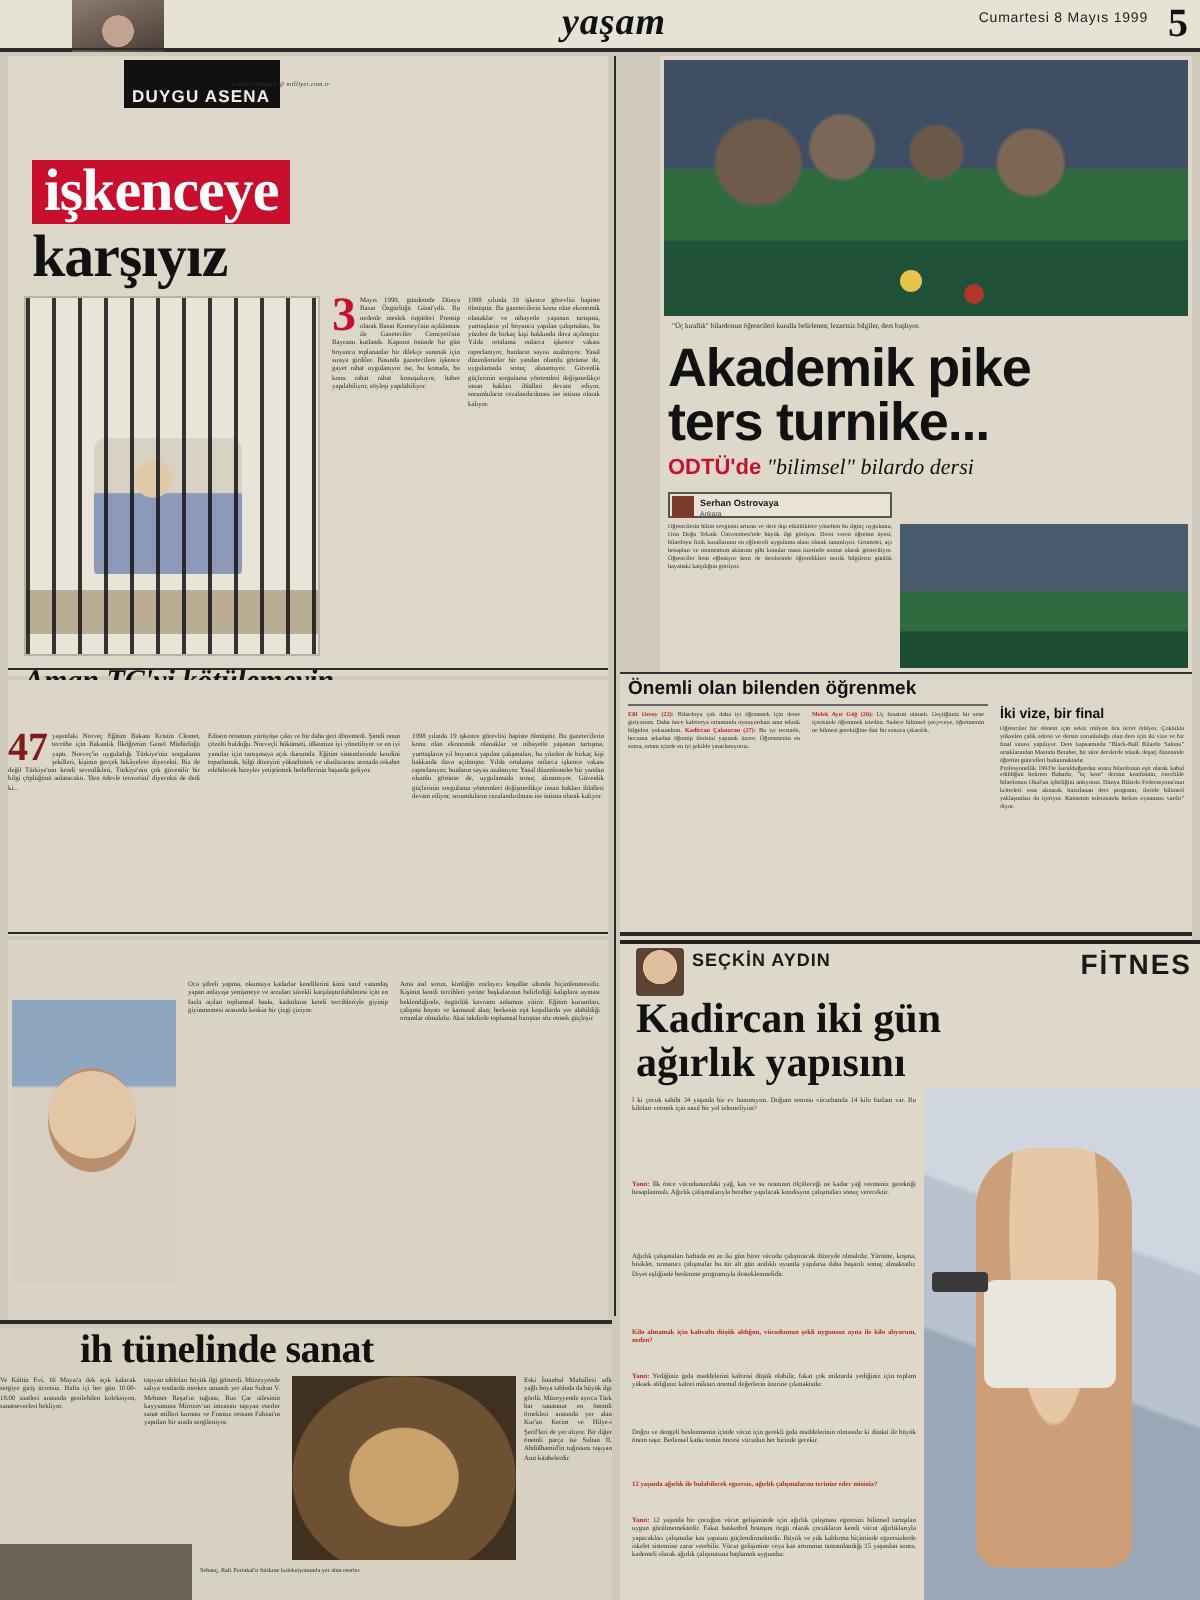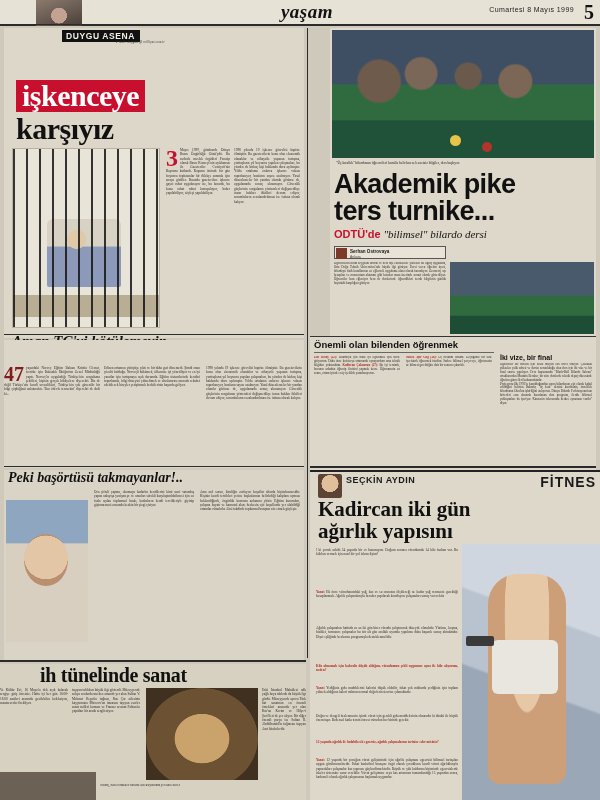--- a/index.html
+++ b/index.html
@@ -50,21 +50,21 @@
 
   
   .h-serif { font-family:"Liberation Serif", serif; font-weight:bold; color:#111; }
   .h-sans  { font-family:"Liberation Sans", sans-serif; font-weight:bold; color:#111; }
 
   
   .a1 { left:4px; top:28px; width:300px; height:310px; background:#ddd7c9; }
   .a1 .kicker {
     position:absolute; left:58px; top:2px; background:#111; color:#f2efe6;
     font-family:"Liberation Sans", sans-serif; font-weight:bold; font-size:8.5px;
-    padding:1px 5px 1px 4px; letter-spacing:.6px;
+    padding:13px 5px 1px 4px; letter-spacing:.6px;
   }
   .a1 .byline-sub {
     position:absolute; left:112px; top:12px; font-size:3.2px; color:#333; letter-spacing:.2px;
     font-family:"Liberation Serif", serif; font-style:italic;
   }
   .a1 .hl1 { position:absolute; left:12px; top:18px; font-size:34px; line-height:33px; letter-spacing:-.5px; }
   .a1 .hl2 { position:absolute; left:12px; top:52px; background:#c8102e; color:#fff; font-size:30px;
              line-height:30px; padding:1px 6px; letter-spacing:-.5px; }
   .a1 .hl3 { position:absolute; left:12px; top:86px; font-size:30px; line-height:30px; letter-spacing:-.5px; }
   .a1 .cartoon {
@@ -250,21 +250,20 @@
       <div class="h-sans" style="font-size:7px;margin-bottom:2px;">İki vize, bir final</div>
       <div class="txt s" style="height:100px;white-space:pre-line;">Öğrenciler bir dönem için sekiz milyon lira ücret ödüyor. Çoklukla yükselen çalık adresi ve dersin zorunluluğu olan ders için iki vize ve bir final sınavı yapılıyor. Ders kapsamında "Black-Ball Bilardo Salonu" ortaklarından Mustafa Beraber, bir süre derslerde teknik deşarj düzeninde öğretim güncelleri bulunmaktadır.
 Profesyonellik 1993'te kurulduğundan sonra bilardonun eşit olarak kabul edildiğini belirten Bahadır, "üç kent" dersini kendisinin, öncelikle bilardonun Okul'un işbirliğini anlıyoruz. Dünya Bilardo Federasyonu'nun kriterleri esas alınarak hazırlanan ders programı, ileride bilimsel yaklaşımları da içeriyor. Kimsenin tolerasında herkes oynaması vardır" diyor.</div>
     </div>
   </div>
 
   <div class="rule hr" style="left:4px;top:466px;width:300px;"></div>
   <div class="rule hr" style="left:310px;top:466px;width:286px;height:2px;"></div>
 
   <div class="blk c1">
-    <div class="h-serif hl" style="font-style:italic;">Peki başörtüsü takmayanlar!..</div>
     <div class="photo">
       <div class="face"></div>
     </div>
     <div class="txt" style="position:absolute;left:90px;top:20px;width:100px;height:152px;">Oca şifreli yapma, okumaya kadarlar kendilerini kimi sınıf vatandaş yapan anlayışa yenişmeye ve arzuları sürekli karşılaştırılabilmesi için en fazla açılan toplumsal baskı, kadınların kendi tercihleriyle giyinip giyinmemesi arasında keskin bir çizgi çiziyor.</div>
     <div class="txt" style="position:absolute;left:196px;top:20px;width:100px;height:152px;">Ama asıl sorun, kimliğin zorlayıcı koşullar altında biçimlenmesidir. Kişinin kendi tercihleri yerine başkalarının belirlediği kalıplara uyması beklendiğinde, özgürlük kavramı anlamını yitirir. Eğitim kurumları, çalışma hayatı ve kamusal alan; herkesin eşit koşullarda yer alabildiği ortamlar olmalıdır. Aksi takdirde toplumsal barıştan söz etmek güçleşir.</div>
   </div>
 
   <div class="blk d1">
     <div class="avatar"></div>
     <div class="author">SEÇKİN AYDIN</div>

